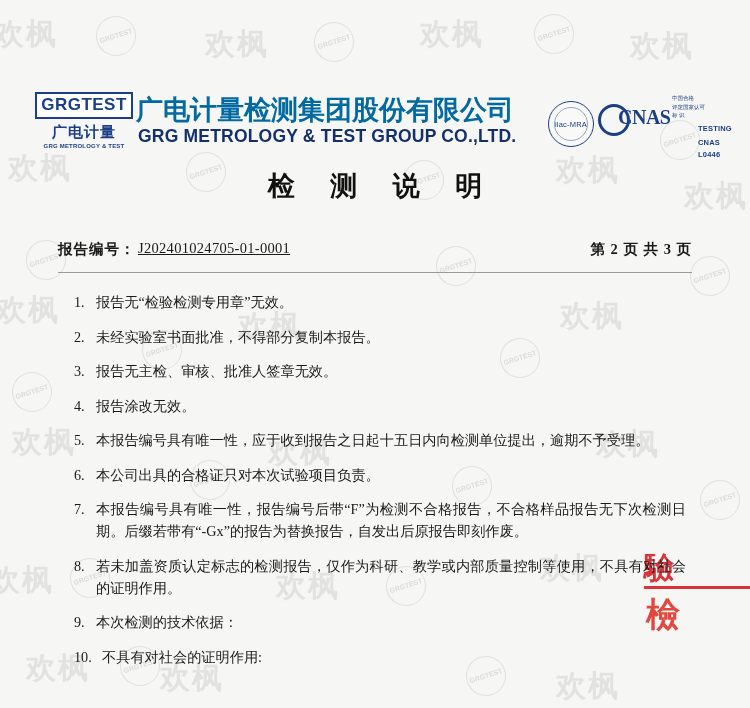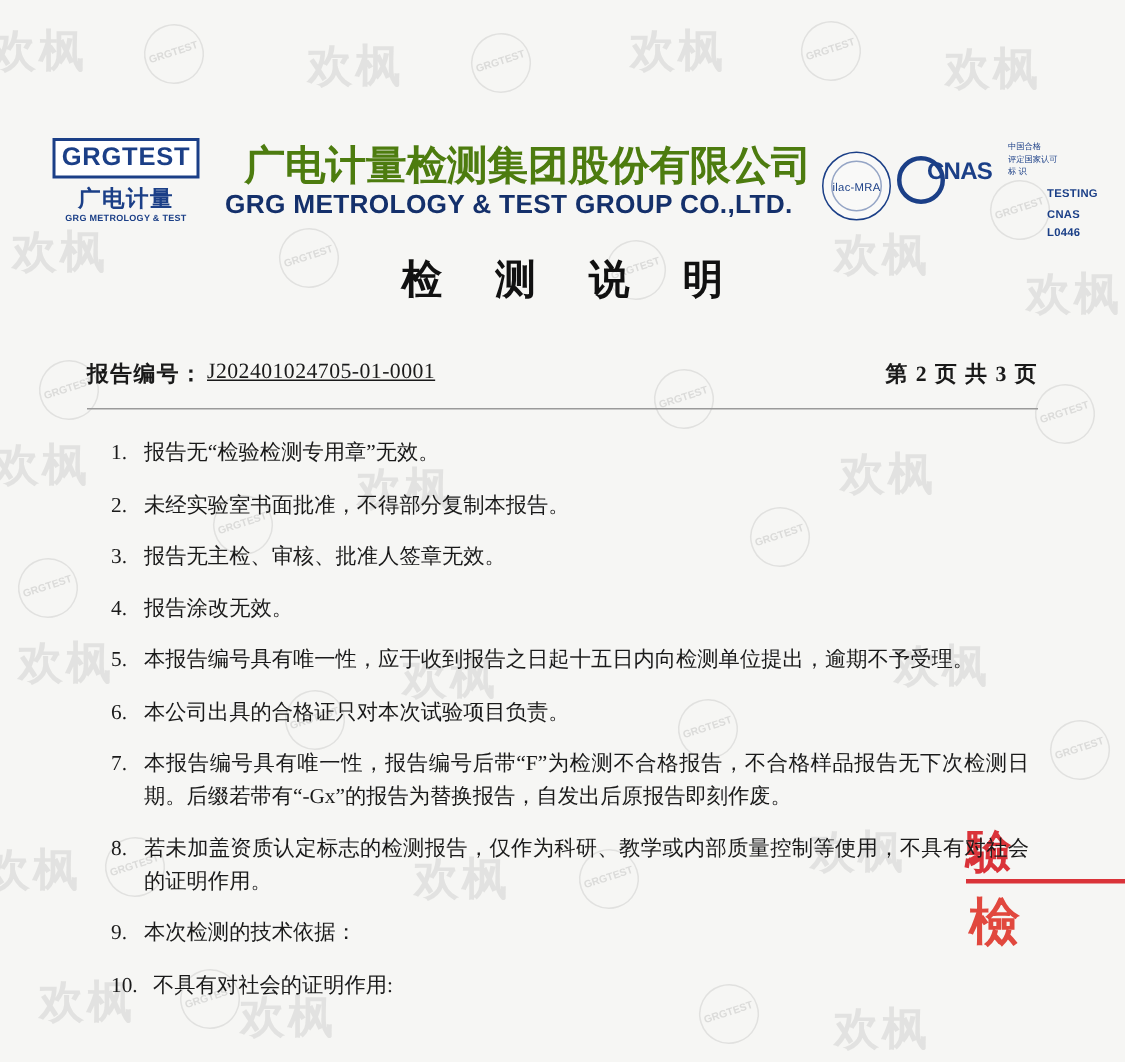--- a/index.html
+++ b/index.html
@@ -92,31 +92,31 @@
   .logo-en {
     margin-top: 1px;
     color: #1b3f87;
     font-family: "Liberation Sans", sans-serif;
     font-weight: 700;
     font-size: 6px;
     letter-spacing: 0.2px;
   }
   .company-cn {
     position: absolute;
-    left: 163px;
+    left: 136px;
     top: 92px;
     font-family: "Liberation Sans", sans-serif;
     font-weight: 700;
     font-size: 27px;
-    color: #4d7c0f;
+    color: #0369a1;
     letter-spacing: 0px;
   }
   .company-en {
     position: absolute;
-    left: 150px;
+    left: 138px;
     top: 126px;
     font-family: "Liberation Sans", sans-serif;
     font-weight: 700;
     font-size: 17.5px;
     color: #14306b;
     letter-spacing: 0.2px;
   }
 
   .ilac {
     position: absolute;
@@ -153,23 +153,23 @@
     height: 26px;
     border: 3px solid #1b3f87;
     border-radius: 50%;
     position: absolute;
     left: 0; top: 6px;
   }
   .cnas-word {
     position: absolute;
     left: 20px;
     top: 8px;
-    font-family: Liberation Sans, sans-serif;
-    font-weight: 700;
-    font-size: 16px;
+    font-family: Liberation Serif, serif;
+    font-weight: 700;
+    font-size: 20px;
     color: #1b3f87;
     letter-spacing: -0.5px;
   }
   .cnas-side {
     position: absolute;
     left: 672px;
     top: 94px;
     width: 62px;
     font-family: "Liberation Sans", sans-serif;
     color: #1b3f87;

